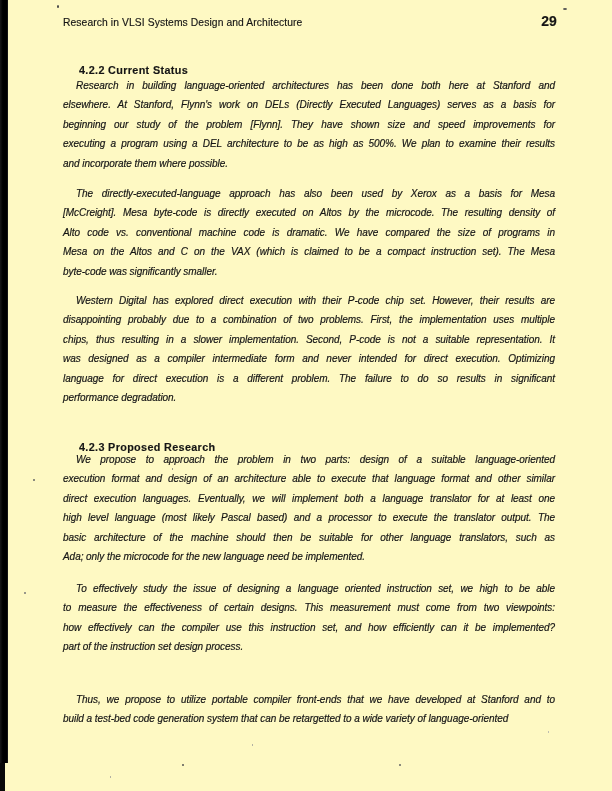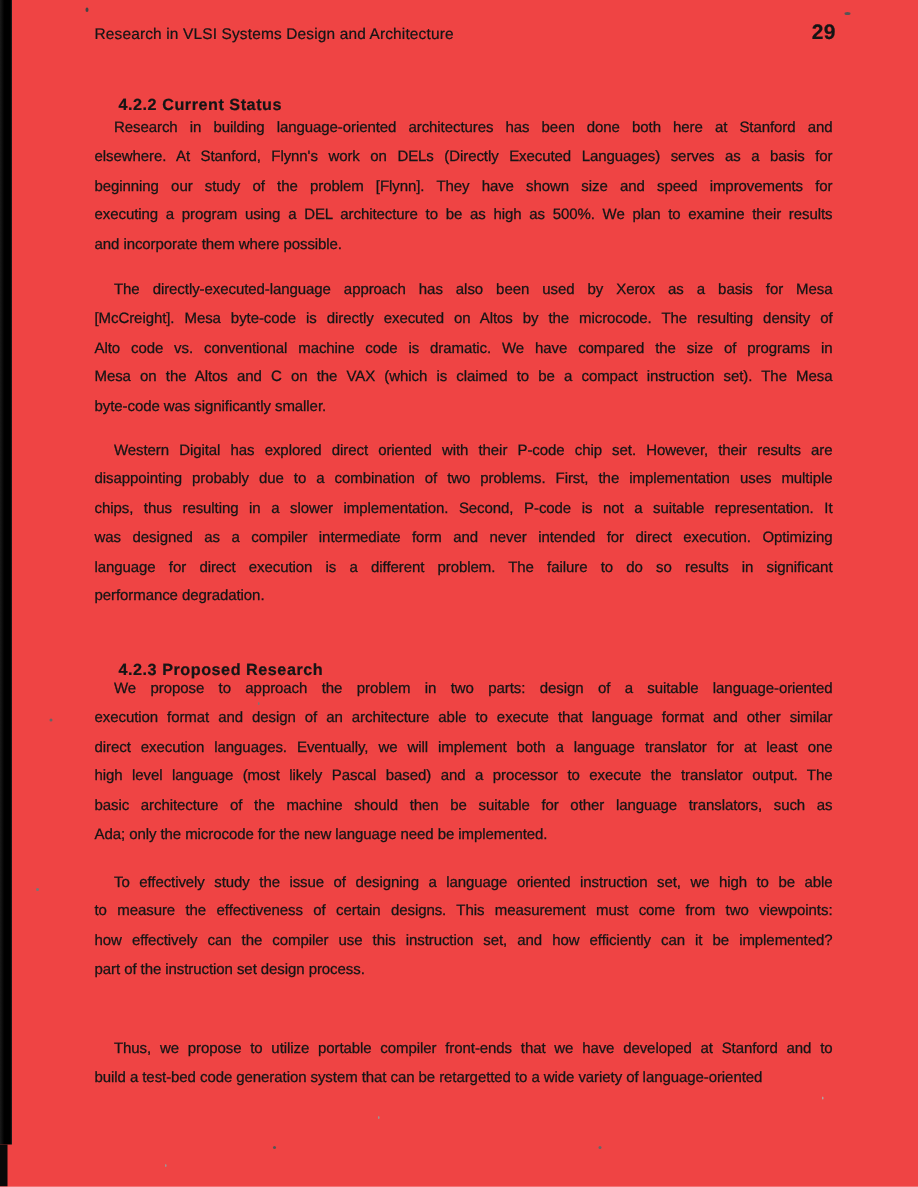--- a/index.html
+++ b/index.html
@@ -1,21 +1,21 @@
 <!DOCTYPE html>
 <html><head>
 <meta charset="utf-8">
 <style>
   html, body { margin: 0; padding: 0; }
   body { background: #ffffff; }
   .page {
     position: relative;
     width: 612px;
     height: 791px;
-    background: #ef4444;
+    background: #fef9c3;
     overflow: hidden;
     font-family: "Liberation Sans", "DejaVu Sans", sans-serif;
     color: #151515;
   }
   
   .scan-strip {
     position: absolute;
     left: 0; top: 0;
     width: 8px; height: 763px;
     background: linear-gradient(90deg, #1a1a1a 0%, #000 35%, #000 85%, #222 100%);
@@ -50,20 +50,21 @@
     letter-spacing: 0.35px;
     -webkit-text-stroke: 0.15px currentColor;
   }
   .para {
     position: absolute;
     left: 63px;
     width: 492px;
     font-size: 10px;
     line-height: 19.4px;
     letter-spacing: -0.05px;
+    font-style: italic;
     -webkit-text-stroke: 0.18px currentColor;
   }
   .line {
     white-space: nowrap;
     text-align: justify;
     text-align-last: justify;
   }
   .line.indent { margin-left: 13px; }
   .line.last { text-align-last: left; }
   
@@ -98,21 +99,21 @@
 
   <div class="para" style="top:184px">
     <div class="line indent">The directly-executed-language approach has also been used by Xerox as a basis for Mesa</div>
     <div class="line">[McCreight]. Mesa byte-code is directly executed on Altos by the microcode. The resulting density of</div>
     <div class="line">Alto code vs. conventional machine code is dramatic. We have compared the size of programs in</div>
     <div class="line">Mesa on the Altos and C on the VAX (which is claimed to be a compact instruction set). The Mesa</div>
     <div class="line last">byte-code was significantly smaller.</div>
   </div>
 
   <div class="para" style="top:291px">
-    <div class="line indent">Western Digital has explored direct oriented with their P-code chip set. However, their results are</div>
+    <div class="line indent">Western Digital has explored direct execution with their P-code chip set. However, their results are</div>
     <div class="line">disappointing probably due to a combination of two problems. First, the implementation uses multiple</div>
     <div class="line">chips, thus resulting in a slower implementation. Second, P-code is not a suitable representation. It</div>
     <div class="line">was designed as a compiler intermediate form and never intended for direct execution. Optimizing</div>
     <div class="line">language for direct execution is a different problem. The failure to do so results in significant</div>
     <div class="line last">performance degradation.</div>
   </div>
 
   <h2 class="h" style="top:425px">4.2.3 Proposed Research</h2>
 
   <div class="para" style="top:450px">

